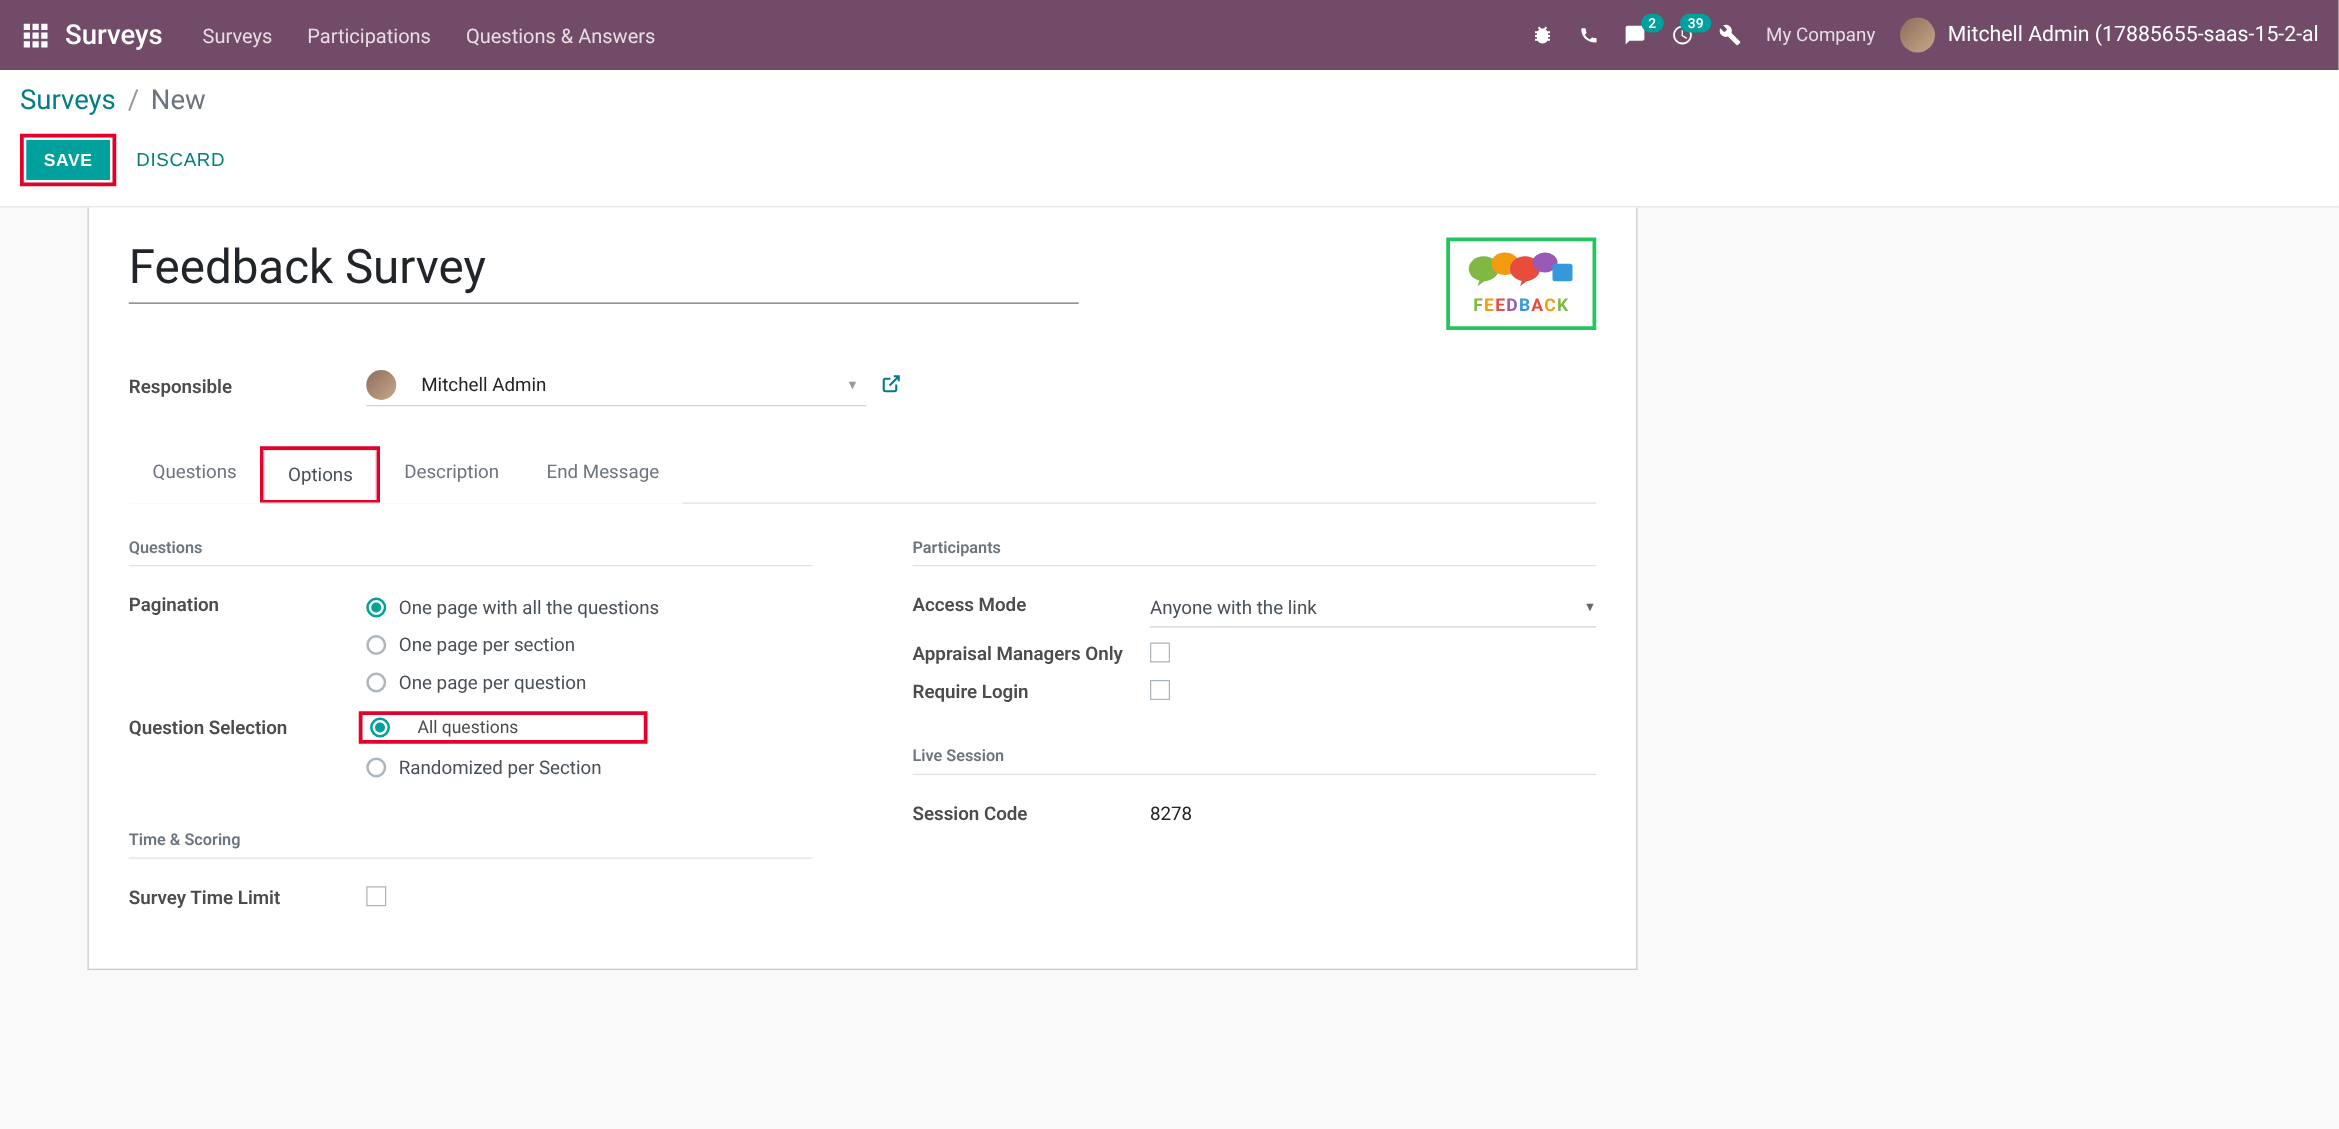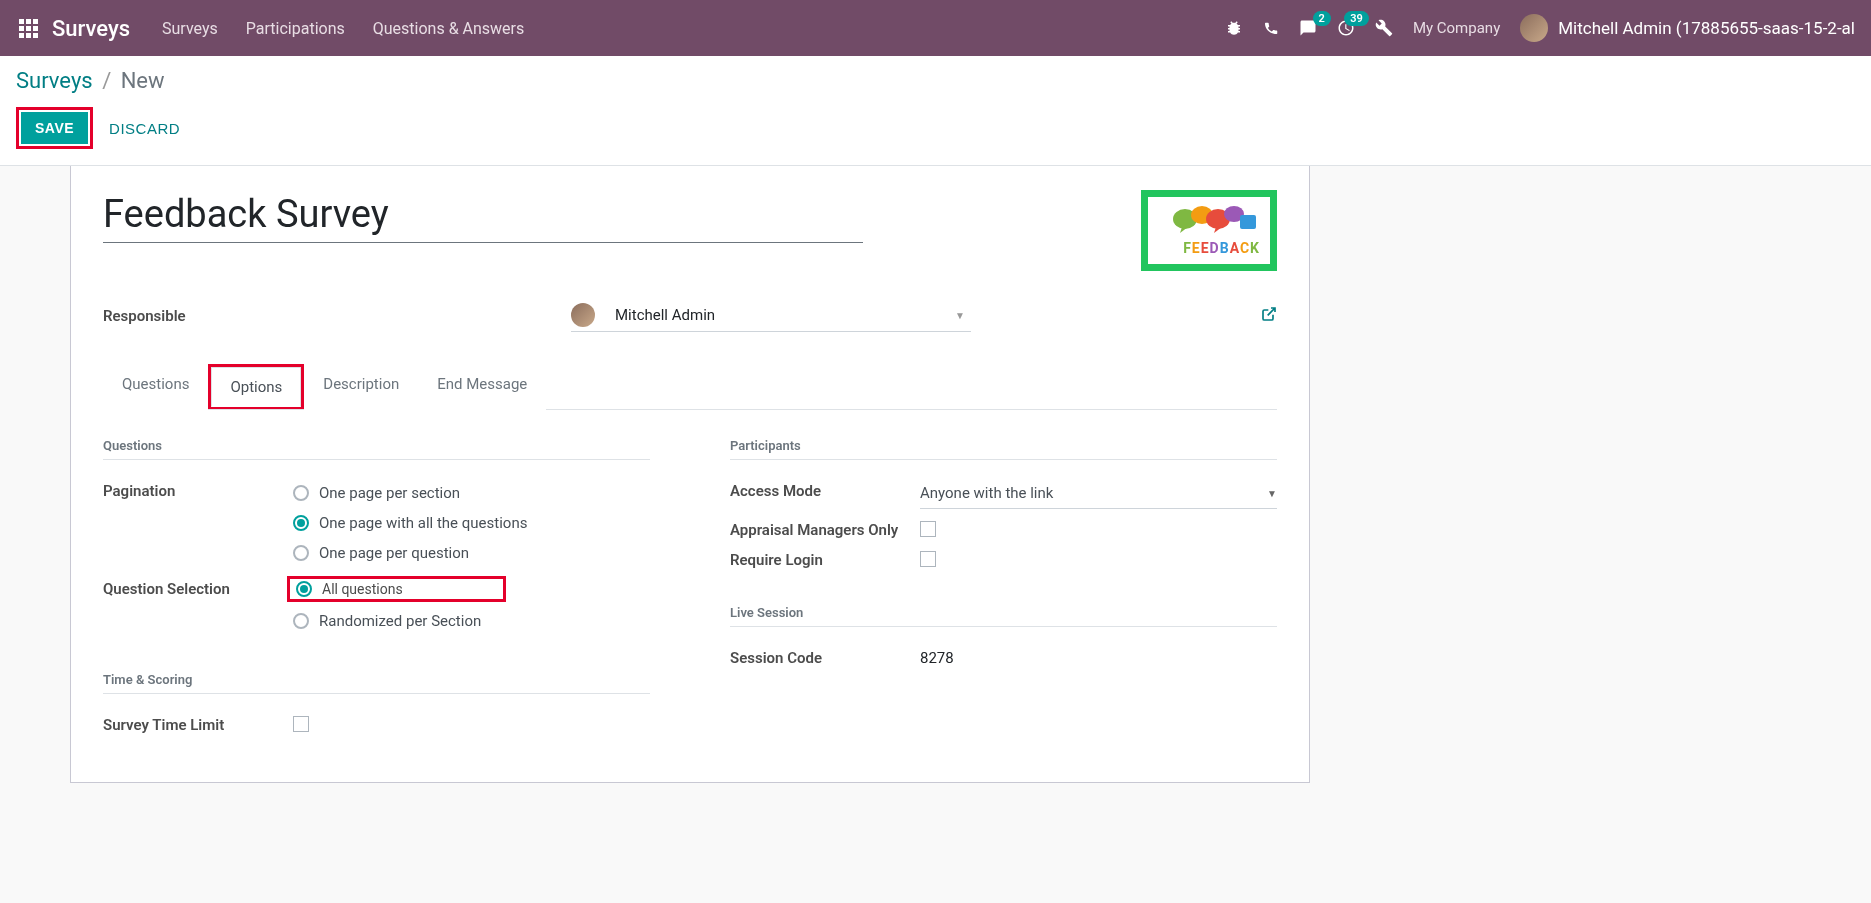--- a/index.html
+++ b/index.html
@@ -34,32 +34,32 @@
     
     
     .content-wrap { padding: 0 0 0 70px; }
     .sheet { background: #fff; border: 1px solid #c8c8d3; border-top: none; max-width: 1240px; padding: 24px 32px 40px 32px; }
     
     .title-section { display: flex; justify-content: space-between; align-items: flex-start; }
     .title-left { flex: 1; max-width: 760px; }
     .field-label-small { font-size: 15px; color: #4c4c4c; font-weight: 600; margin-bottom: 4px; display: block; }
     .title-input { width: 100%; font-size: 38px; font-weight: 400; color: #212529; border: none; border-bottom: 1px solid #6c757d; padding: 2px 0 6px 0; outline: none; font-family: inherit; }
     
-    .feedback-logo { border: 7px solid #22c55e; padding: 8px 10px; width: 136px; text-align: right; }
+    .feedback-logo { border: 3px solid #22c55e; padding: 8px 10px; width: 120px; text-align: center; }
     .fb-text { font-size: 14px; font-weight: 700; letter-spacing: 1px; }
     .fb-text span:nth-child(1) { color: #7fb842; }
     .fb-text span:nth-child(2) { color: #f39c12; }
     .fb-text span:nth-child(3) { color: #e74c3c; }
     .fb-text span:nth-child(4) { color: #9b59b6; }
     .fb-text span:nth-child(5) { color: #3498db; }
     .fb-text span:nth-child(6) { color: #e74c3c; }
     .fb-text span:nth-child(7) { color: #f39c12; }
     .fb-text span:nth-child(8) { color: #7fb842; }
     
-    .responsible-row { display: flex; align-items: center; margin-top: 28px; gap: 0; justify-content: space-between; }
+    .responsible-row { display: flex; align-items: center; margin-top: 28px; gap: 0; }
     .resp-label { font-size: 15px; font-weight: 600; color: #4c4c4c; width: 190px; }
     .resp-value { display: flex; align-items: center; gap: 20px; border-bottom: 1px solid #ced4da; padding: 4px 0; flex: 0 0 400px; }
     .resp-avatar { width: 24px; height: 24px; border-radius: 50%; background: linear-gradient(135deg, #8b6d5c, #c9a98a); }
     .resp-name { font-size: 15px; color: #212529; flex: 1; }
     .caret-down { color: #999; font-size: 10px; margin-right: 6px; }
     .external-link { color: #017e84; cursor: pointer; margin-left: 12px; }
     
     
     .tabs { display: flex; border-bottom: 1px solid #dee2e6; margin-top: 32px; }
     .tab { padding: 10px 18px; font-size: 15px; color: #6c757d; cursor: pointer; border: 1px solid transparent; border-bottom: none; margin-bottom: -1px; background: #fff; }
@@ -70,21 +70,21 @@
     .options-grid { display: flex; gap: 80px; margin-top: 28px; }
     .col { flex: 1; }
     .section-title { font-size: 13px; color: #6c757d; font-weight: 600; border-bottom: 1px solid #dee2e6; padding-bottom: 6px; margin-bottom: 18px; }
     .field-row { display: flex; margin-bottom: 8px; align-items: flex-start; }
     .field-row .label { width: 190px; font-size: 15px; font-weight: 600; color: #4c4c4c; padding-top: 4px; }
     .field-row .value { flex: 1; }
     .radio-option { display: flex; align-items: center; gap: 10px; padding: 6px 0; font-size: 15px; color: #495057; cursor: pointer; }
     .radio-circle { width: 16px; height: 16px; border: 2px solid #adb5bd; border-radius: 50%; display: flex; align-items: center; justify-content: center; flex-shrink: 0; }
     .radio-circle.checked { border-color: #00a09d; }
     .radio-circle.checked::after { content: ''; width: 8px; height: 8px; border-radius: 50%; background: #00a09d; }
-    .radio-highlight { border: 3px solid #e4002b; padding: 2px 100px 2px 6px; margin-left: -6px; display: inline-flex; align-items: center; gap: 10px; }
+    .radio-highlight { border: 3px solid #e4002b; padding: 2px 100px 2px 6px; margin-left: -6px; display: inline-flex; align-items: center; gap: 22px; }
     
     .select-field { width: 100%; border: none; border-bottom: 1px solid #ced4da; padding: 6px 0; font-size: 15px; color: #495057; display: flex; justify-content: space-between; align-items: center; cursor: pointer; }
     .checkbox { width: 16px; height: 16px; border: 1px solid #adb5bd; cursor: pointer; }
     .checkbox-row { display: flex; align-items: center; padding-top: 4px; }
     .section-spacing { margin-top: 36px; }
     .static-value { font-size: 15px; color: #212529; padding: 4px 0; }
   </style>
 </head>
 <body>
 
@@ -205,26 +205,26 @@
 
     <div class="options-grid">
 
       <div class="col">
         <div class="section-title">Questions</div>
 
         <div class="field-row">
           <div class="label">Pagination</div>
           <div class="value">
             <label class="radio-option">
+              <span class="radio-circle checked"></span>
+              <span>One page with all the questions</span>
+            </label>
+            <label class="radio-option">
               <span class="radio-circle"></span>
               <span>One page per section</span>
-            </label>
-            <label class="radio-option">
-              <span class="radio-circle checked"></span>
-              <span>One page with all the questions</span>
             </label>
             <label class="radio-option">
               <span class="radio-circle"></span>
               <span>One page per question</span>
             </label>
           </div>
         </div>
 
         <div class="field-row">
           <div class="label">Question Selection</div>

